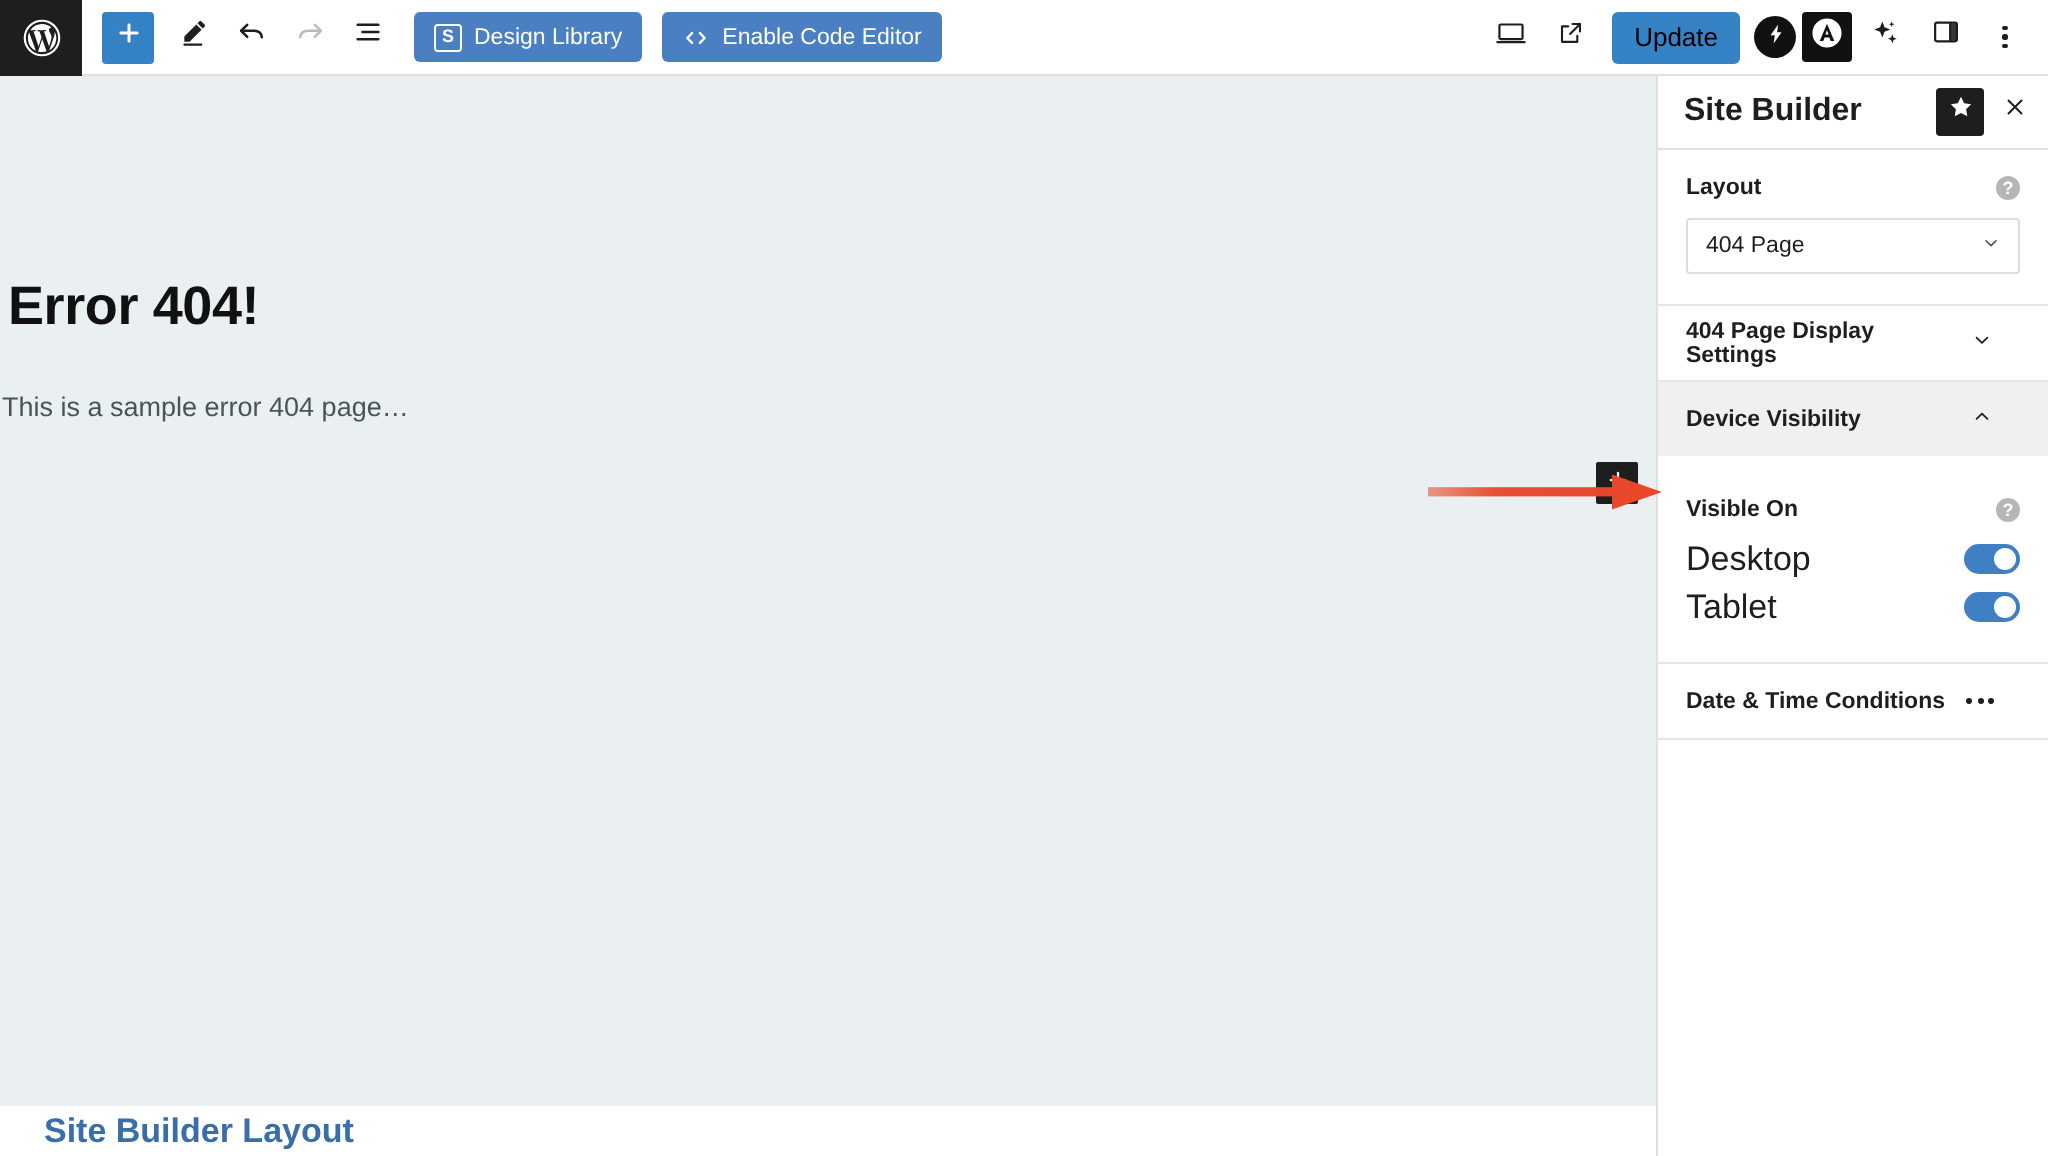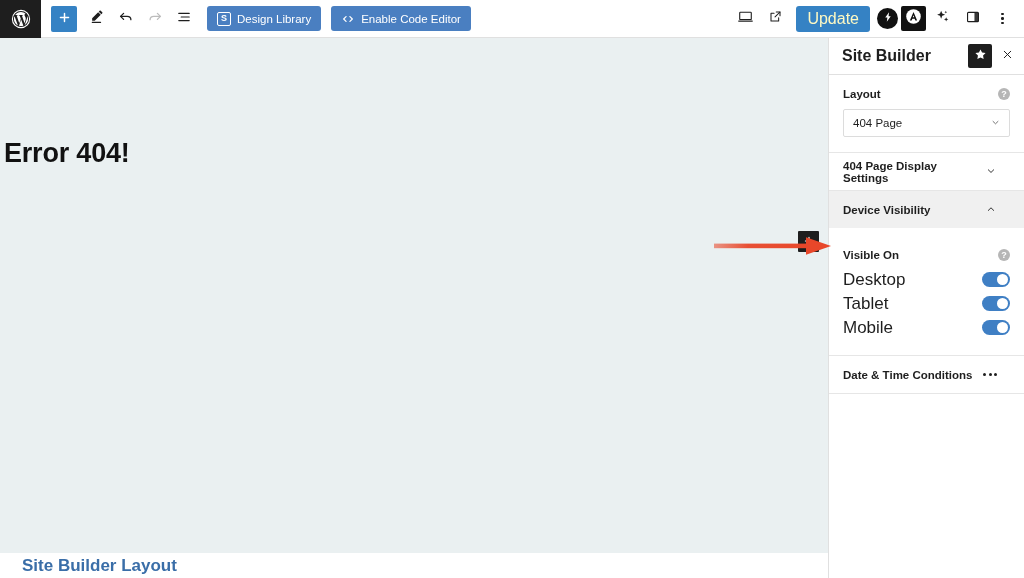--- a/index.html
+++ b/index.html
@@ -53,22 +53,22 @@
   .pill-btn .bicon {
     display: inline-flex; align-items: center; justify-content: center;
     flex: none;
   }
   .sq-badge {
     width: 14px; height: 14px; border: 1.4px solid #ffffff; border-radius: 2px;
     font-size: 9px; font-weight: 700; display: flex; align-items: center; justify-content: center;
     line-height: 1;
   }
   .update-btn {
-    height: 26px; border-radius: 3px; background: #3582c4; color: #fef9c3;
-    font-size: 16px; padding: 0 11px; display: flex; align-items: center;
+    height: 26px; border-radius: 3px; background: #3582c4; color: #000000;
+    font-size: 13px; padding: 0 11px; display: flex; align-items: center;
     cursor: pointer; border: none; margin: 0 4px; flex: none; text-align: center;
   }
   .blk-circle {
     width: 21px; height: 21px; border-radius: 50%;
     background: #111111; color: #ffffff;
     display: flex; align-items: center; justify-content: center;
     font-size: 13px; font-weight: 700; font-style: italic; cursor: pointer; flex: none;
   }
   .blk-square {
     width: 25px; height: 25px; border-radius: 2px;
@@ -332,20 +332,21 @@
         </span>
       </div>
     </div>
   </div>
 
   <div class="body-row">
 
     <div class="canvas-wrap">
       <div class="canvas">
         <div class="err-title">Error 404!</div>
+        <div class="err-sub">This is a sample error 404 page…</div>
         <div class="canvas-add">
           <span>
             <svg width="12" height="12" viewBox="0 0 16 16" fill="none" stroke="#ffffff" stroke-width="1.5">
               <path d="M8 3.2v9.6M3.2 8h9.6" stroke-linecap="round"></path>
             </svg>
           </span>
         </div>
       </div>
       <div class="canvas-footer">
         <span class="footer-link">Site Builder Layout</span>
@@ -424,26 +425,20 @@
               </span>
           </div>
 
           <div class="tg-row">
             <span class="tg-name">Tablet</span>
             <span class="switch">
                 <span class="knob"></span>
               </span>
           </div>
 
-          <div class="tg-row">
-            <span class="tg-name">Mobile</span>
-            <span class="switch">
-                <span class="knob"></span>
-              </span>
-          </div>
         </div>
       </div>
 
       <div class="sb-section">
         <div class="accordion-row">
           <span class="atxt">Date &amp; Time Conditions</span>
           <span class="dots-h">
               <i></i>
               <i></i>
               <i></i>

